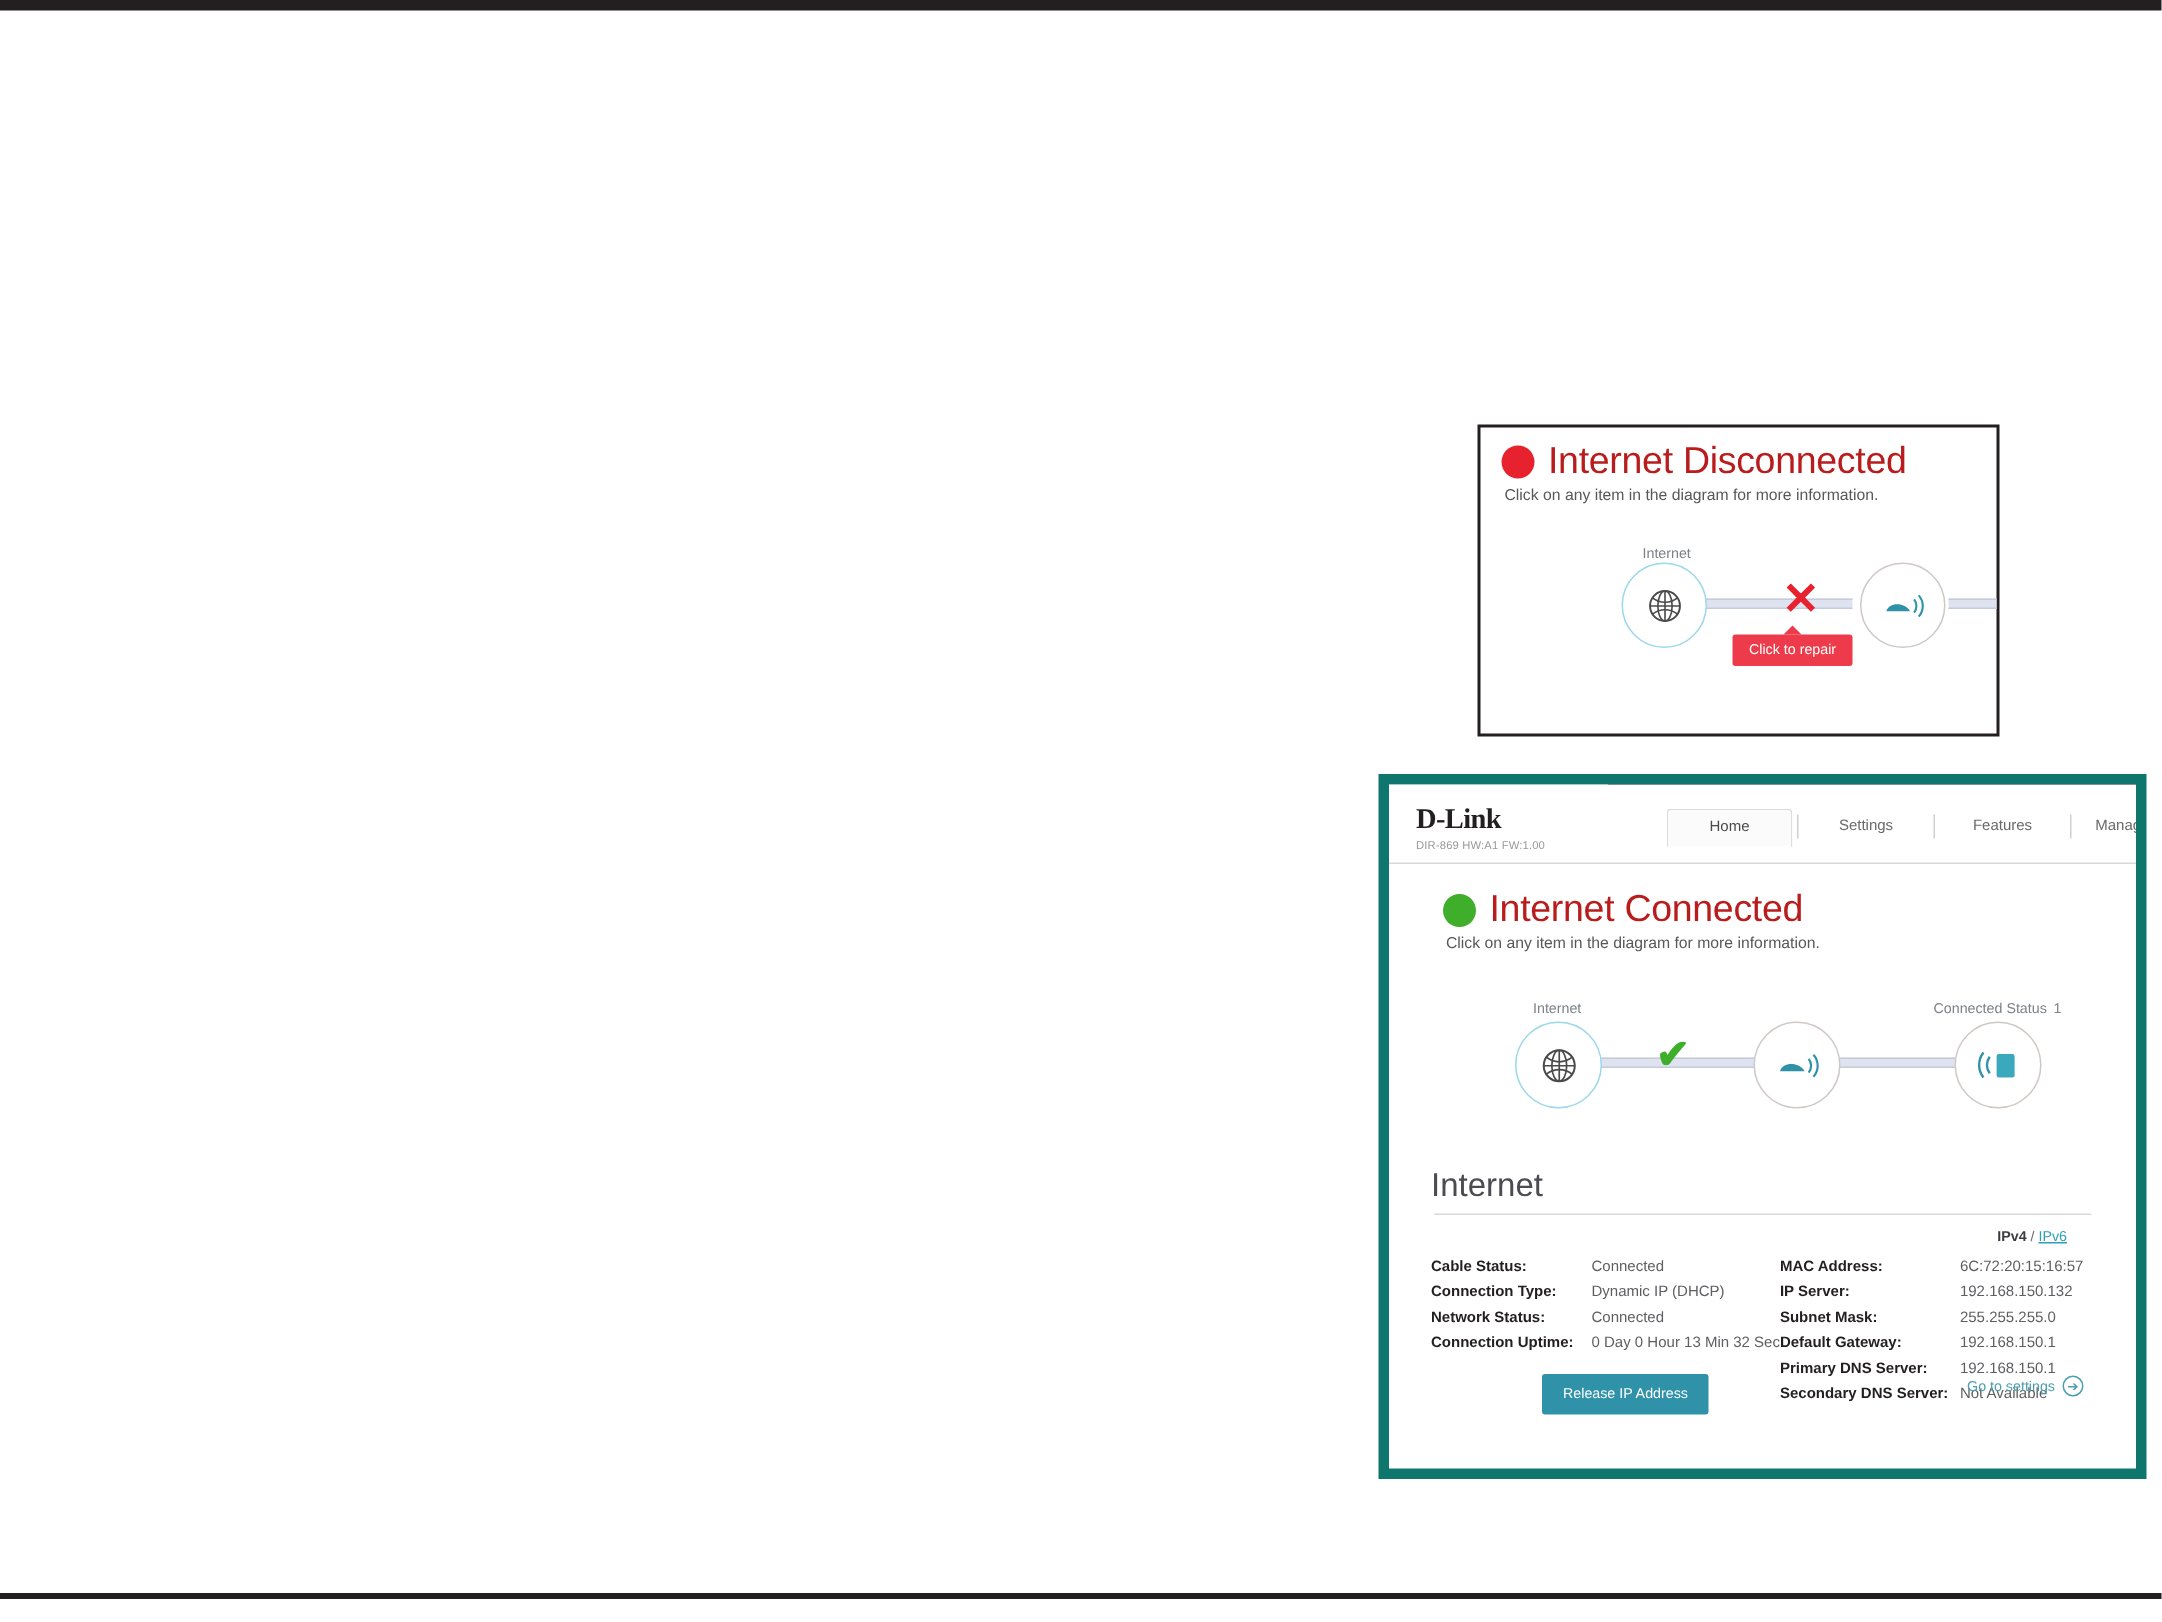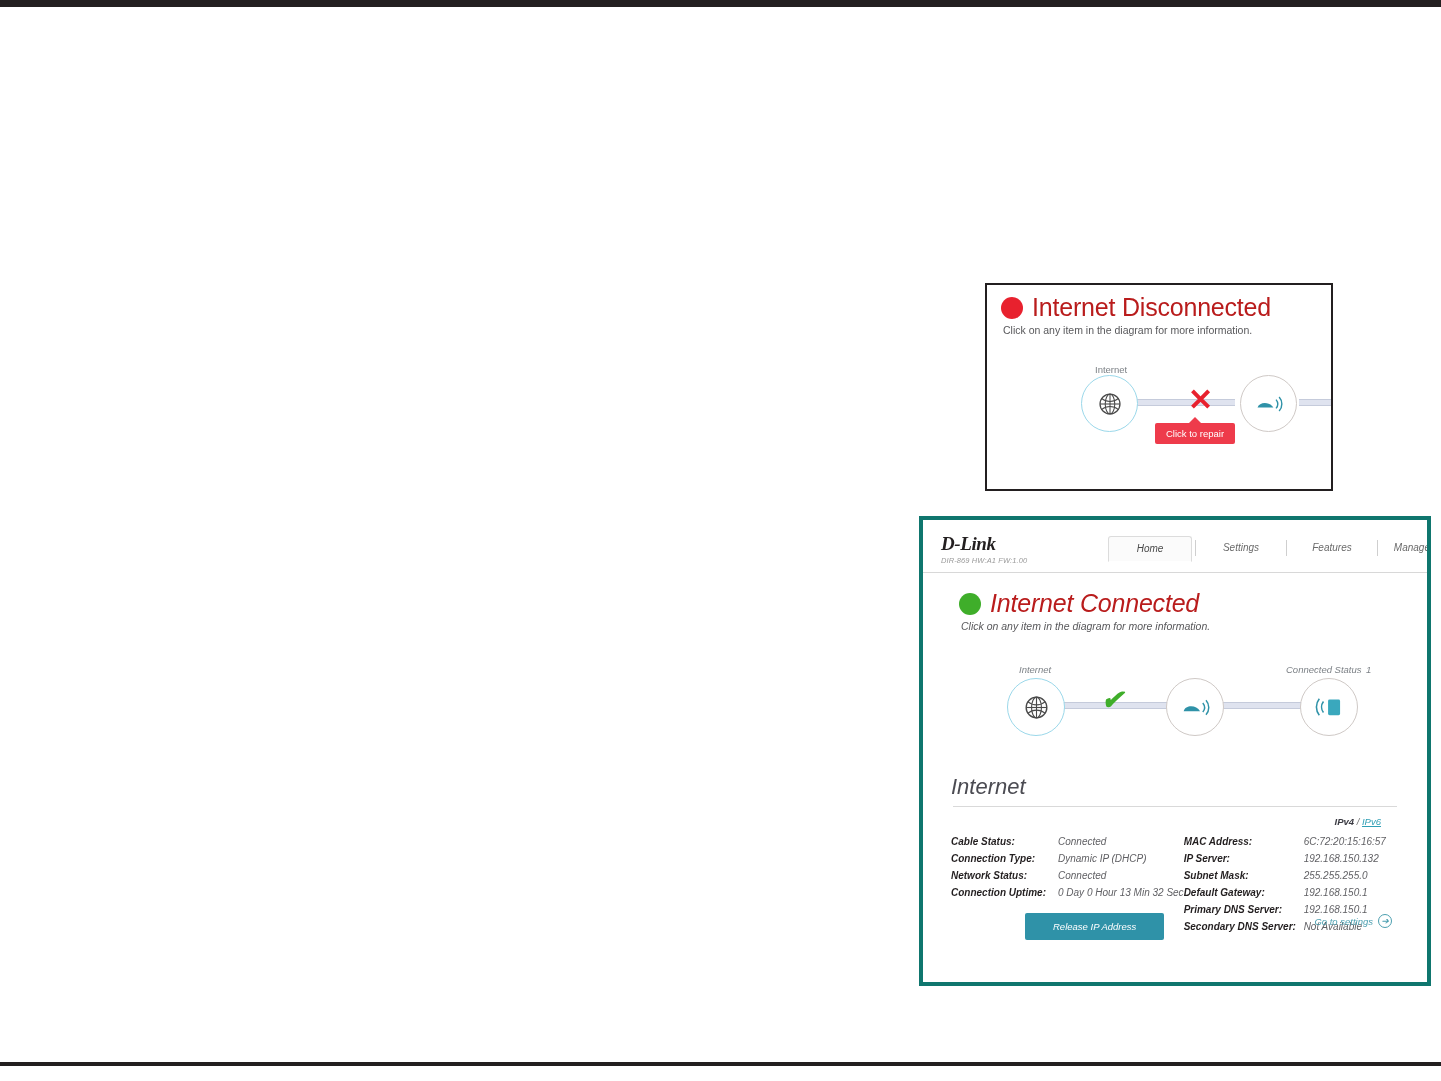--- a/index.html
+++ b/index.html
@@ -121,24 +121,23 @@
     border-left: 6px solid transparent;
     border-right: 6px solid transparent;
     border-bottom: 6px solid #ee3b4b;
   }
 
   
   .fig-ui {
     position: absolute;
     left: 919px; top: 516px;
     width: 512px; height: 470px;
-    border: 4px solid #0f766e;
+    border: 7px solid #0f766e;
     background: #ffffff;
     overflow: hidden;
-    font-style: italic;
   }
   .ui-topline {
     position: absolute;
     left: 146px; top: -2px;
     width: 366px; height: 3px;
     background: #231f20;
   }
   .ui-header {
     position: relative;
     height: 53px;
@@ -240,21 +239,21 @@
   }
   .left .detail-key { width: 107px; flex: 0 0 107px; }
   .right .detail-key { width: 120px; flex: 0 0 120px; }
   .detail-val { color: #5f5f63; }
 
   .btn-release {
     display: inline-block;
     background: #2f92a8;
     color: #ffffff;
     font-size: 9.5px;
-    padding: 8px 28px;
+    padding: 8px 14px;
     border-radius: 2px;
     margin: 12px 0 0 74px;
     white-space: nowrap;
   }
   .goto-settings {
     position: absolute;
     right: 35px; bottom: 12px;
     display: flex; align-items: center; gap: 5px;
     font-size: 9.5px;
     color: #4c9fb0;

